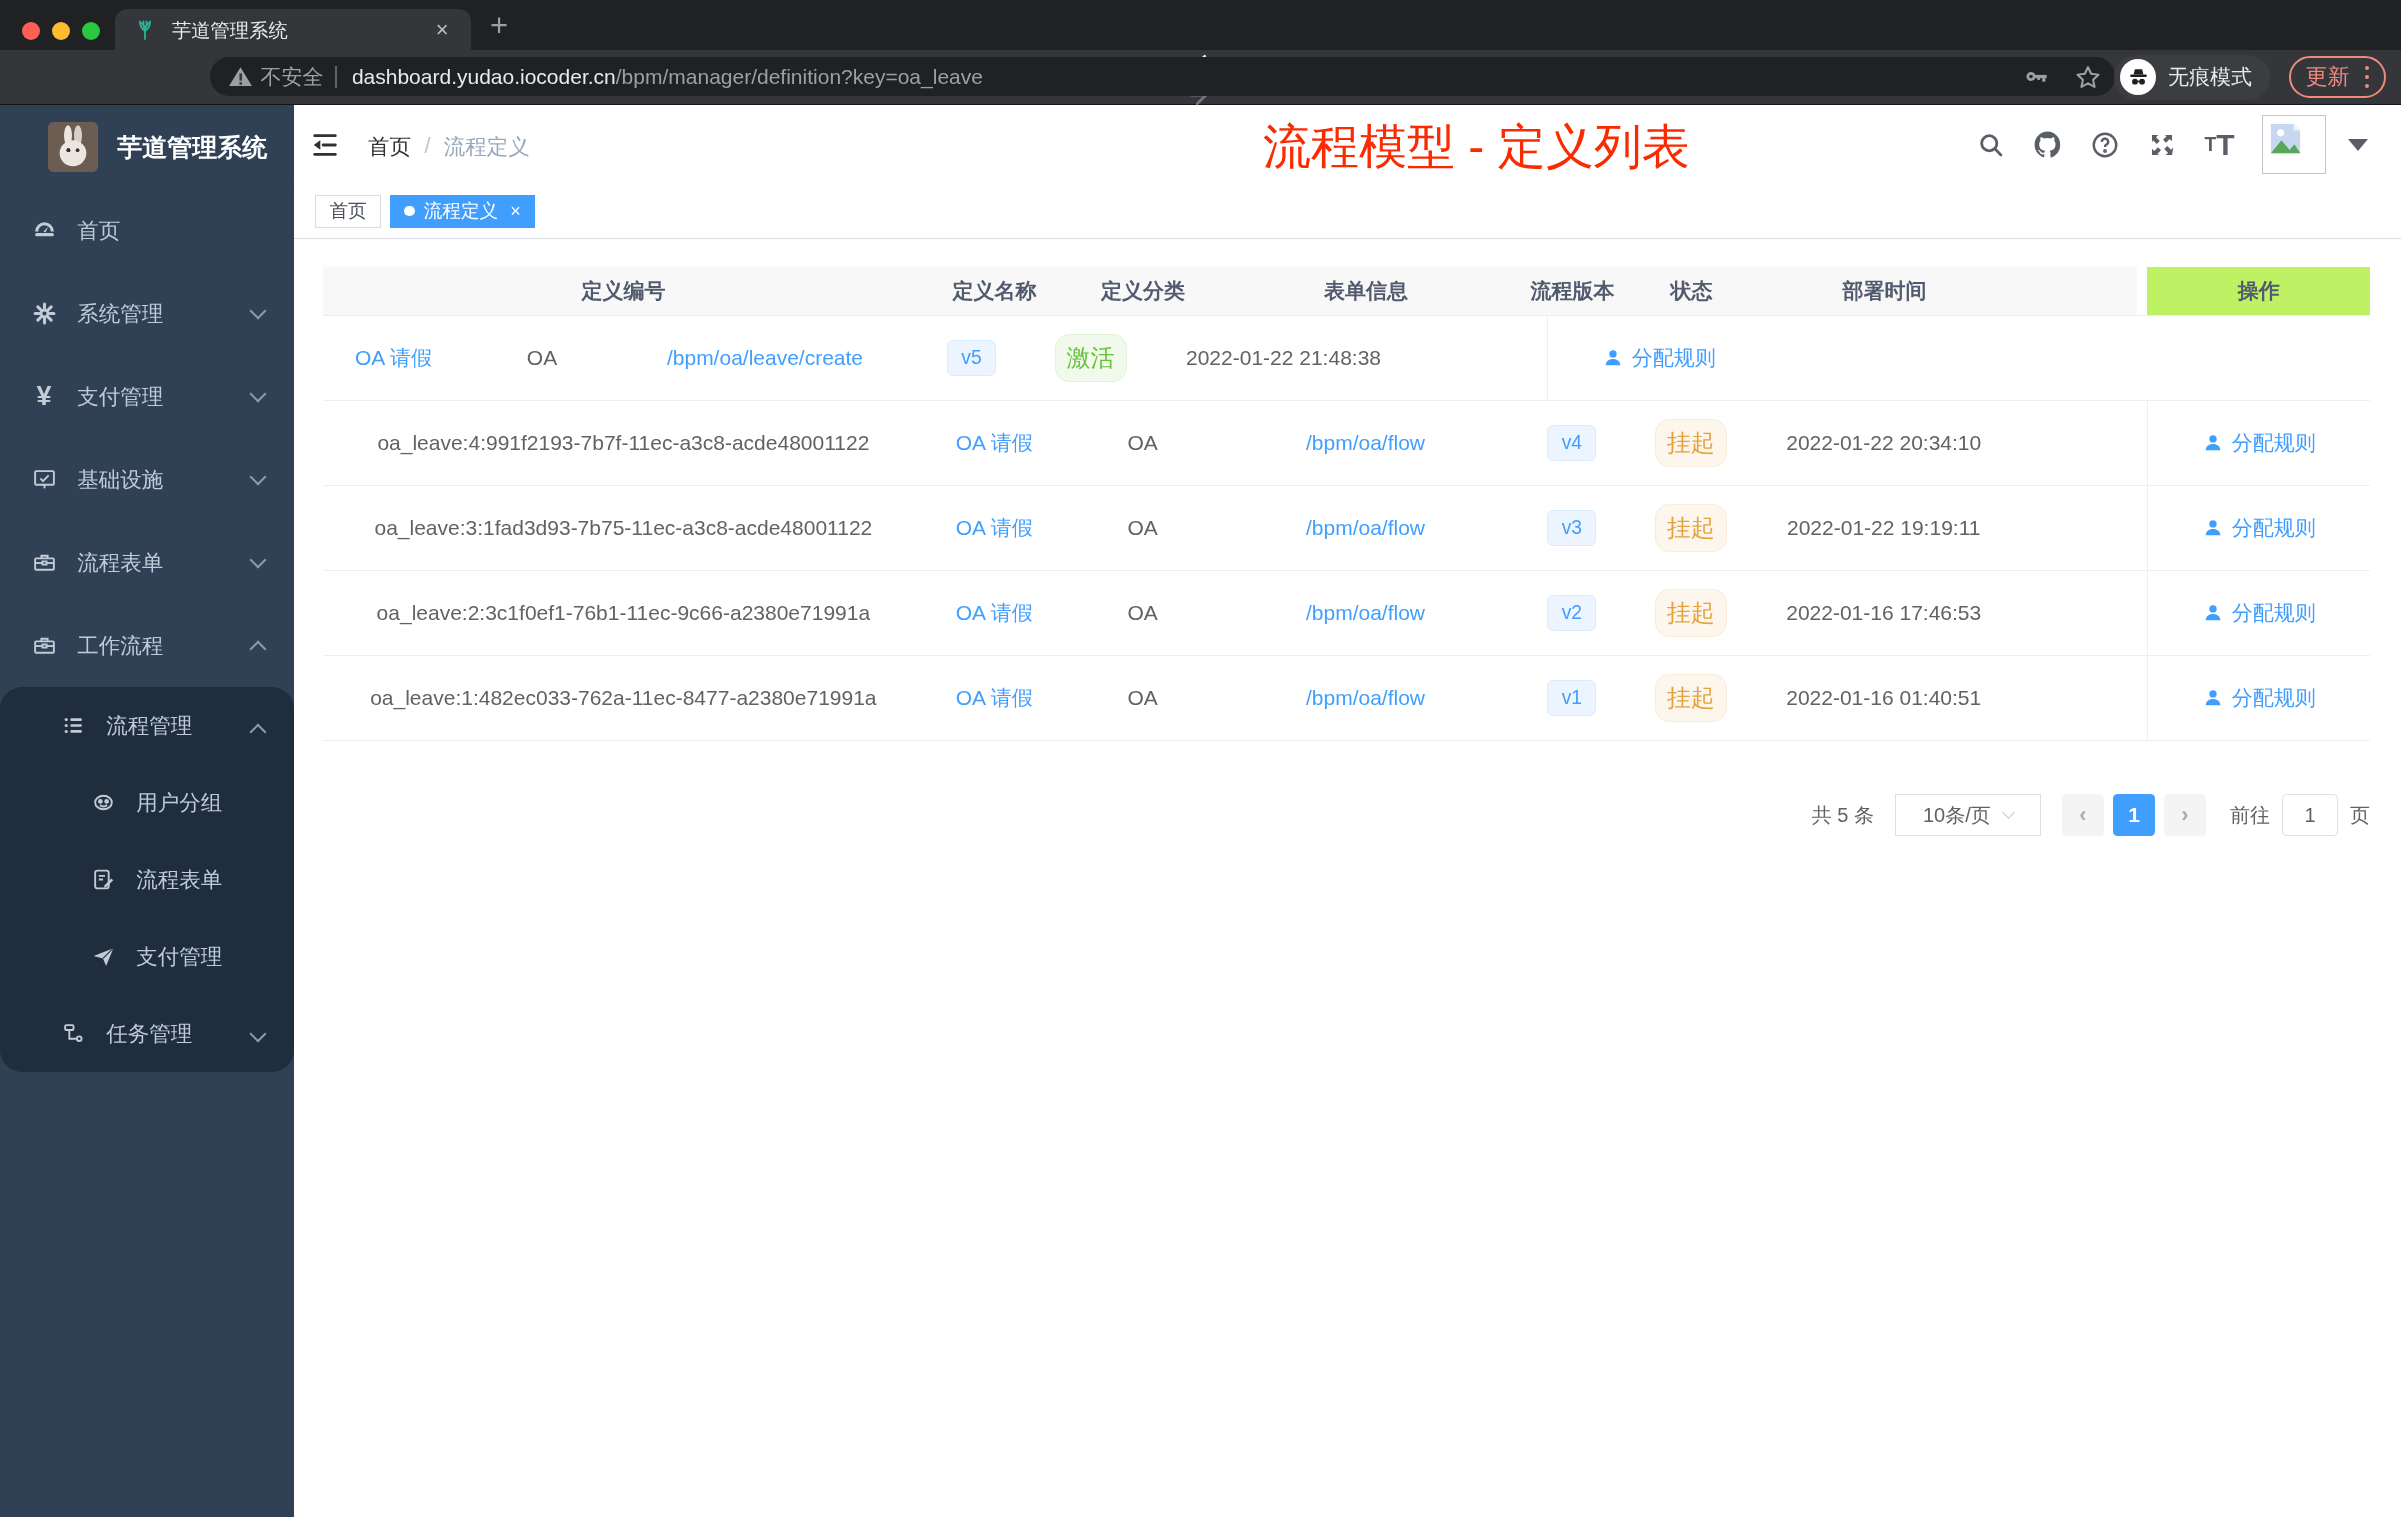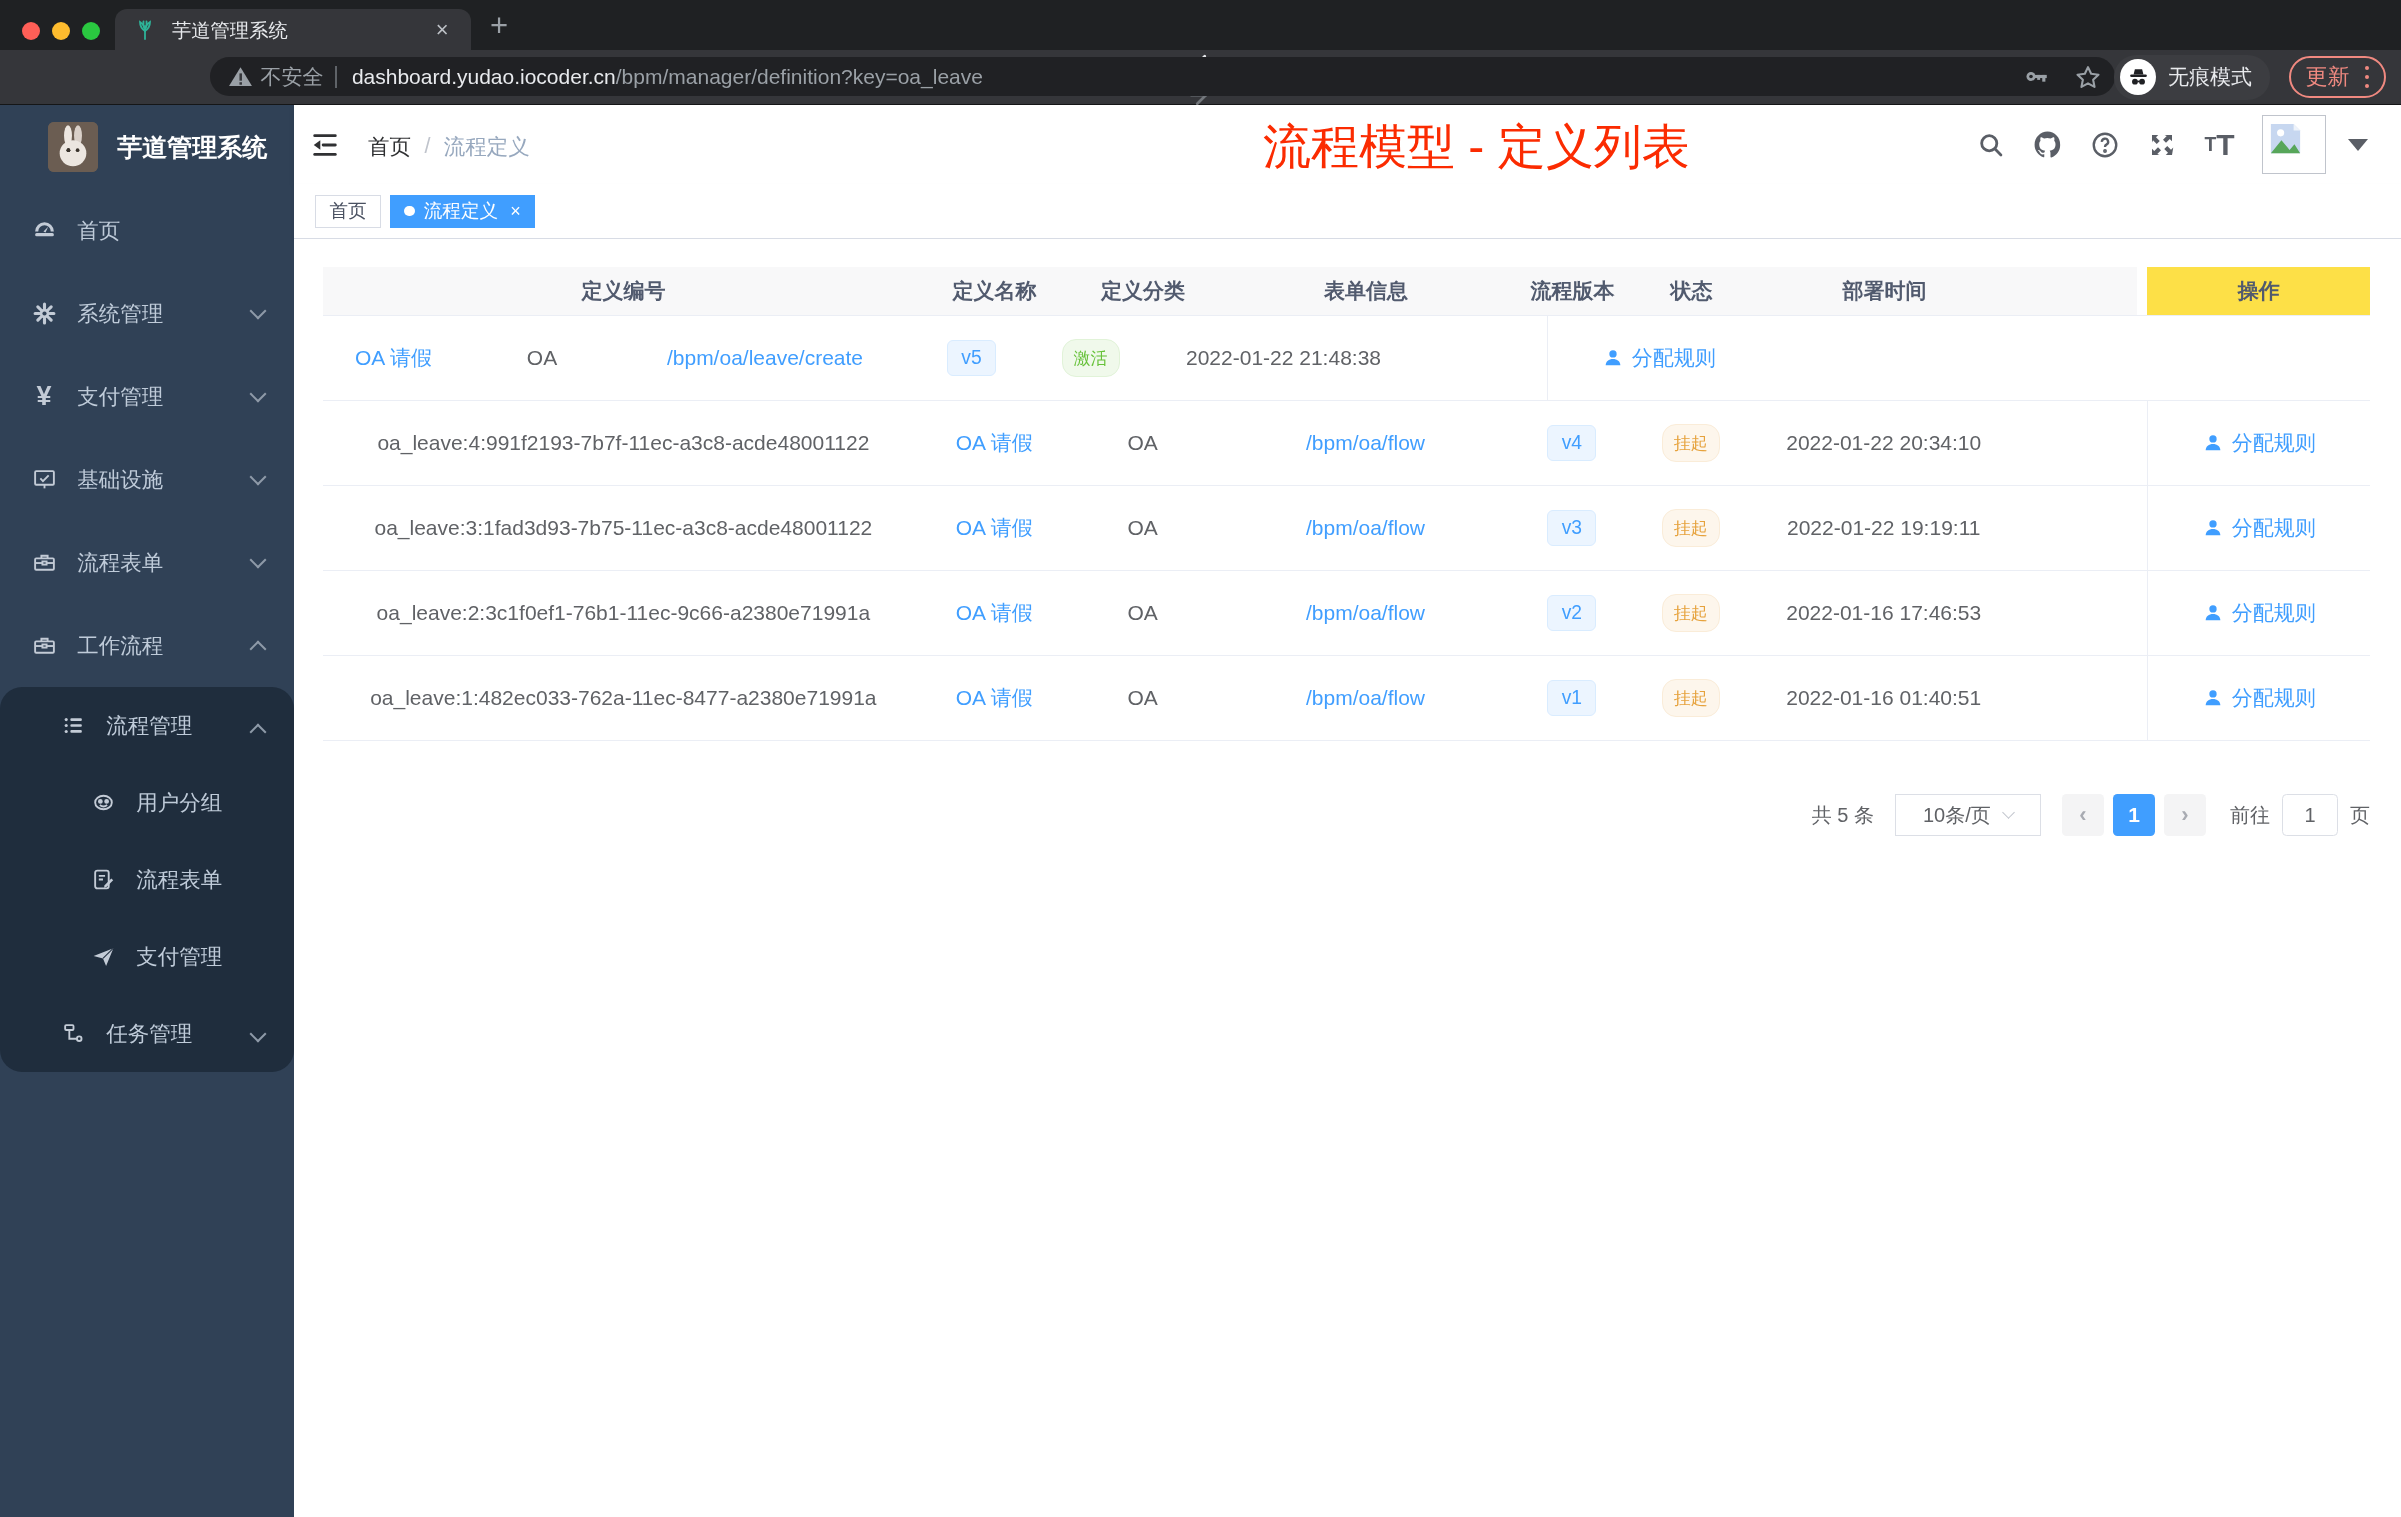--- a/index.html
+++ b/index.html
@@ -78,29 +78,29 @@
   .tag-active { background:#409eff; border-color:#409eff; color:#fff; }
   .tag-dot { width:10.4px; height:10.4px; border-radius:50%; background:#fff; margin-right:9px; }
   .tag-x { margin-left:12px; font-size:18px; }
 
   
   .content { position:relative; height:calc(100% - 134px); background:#fff; }
   .dtable { position:absolute; left:29px; top:28px; width:2047px; font-size:21px; color:#606266; }
   .t-header { display:flex; height:49px; border-bottom:1.5px solid #ebeef5; font-weight:700; color:#515a6e; }
   .h-main { display:flex; width:1814px; background:#f8f8f9; }
   .h-gap { width:10.4px; background:#fff; }
-  .h-op { width:223px; background:#fde047; display:flex; align-items:center; justify-content:center; }
+  .h-op { width:223px; background:#bef264; display:flex; align-items:center; justify-content:center; }
   .hc { display:flex; align-items:center; justify-content:center; }
   .t-row { display:flex; height:85px; border-bottom:1.5px solid #ebeef5; background:#fff; }
   .td { display:flex; align-items:center; justify-content:center; text-align:center; }
   .c1{width:601px;} .c2{width:141px;} .c3{width:156px;} .c4{width:290px;} .c5{width:123px;} .c6{width:115px;} .c7{width:271px;} .cf{width:117px;} .cf2{width:128px;}
   .c8 { width:223px; border-left:1.5px solid #ebeef5; }
   .link { color:#409eff; cursor:pointer; }
   .v-badge { padding:6px 13.4px; background:#ecf5ff; border:1.5px solid #d9ecff; border-radius:6px; color:#409eff; font-size:19.3px; }
-  .s-badge { padding:6.7px 11px; border-radius:14px; font-size:17px; }
+  .s-badge { padding:6.7px 11px; border-radius:14px; font-size:24px; }
   .s-success { background:#f0f9eb; border:1.5px solid #e1f3d8; color:#67c23a; }
   .s-warning { background:#fdf6ec; border:1.5px solid #faecd8; color:#e6a23c; }
   .op-link { display:flex; align-items:center; gap:7.4px; color:#409eff; cursor:pointer; }
 
   
   .pagination { position:absolute; top:555px; right:31px; height:42px; display:flex; align-items:center; font-size:20px; color:#606266; }
   .pg-total { margin-right:21px; }
   .pg-select { width:146px; height:42px; border:1.5px solid #dcdfe6; border-radius:0; display:flex; align-items:center; justify-content:center; gap:13.4px; margin-right:21px; color:#606266; }
   .pg-chev { width:9px; height:9px; border-right:1.5px solid #c0c4cc; border-bottom:1.5px solid #c0c4cc; transform:rotate(45deg); margin-top:-4.5px; }
   .pg-btn { width:42px; height:42px; border-radius:4.5px; background:#f4f4f5; color:#a8abb2; display:flex; align-items:center; justify-content:center; font-size:22px; font-weight:700; }

